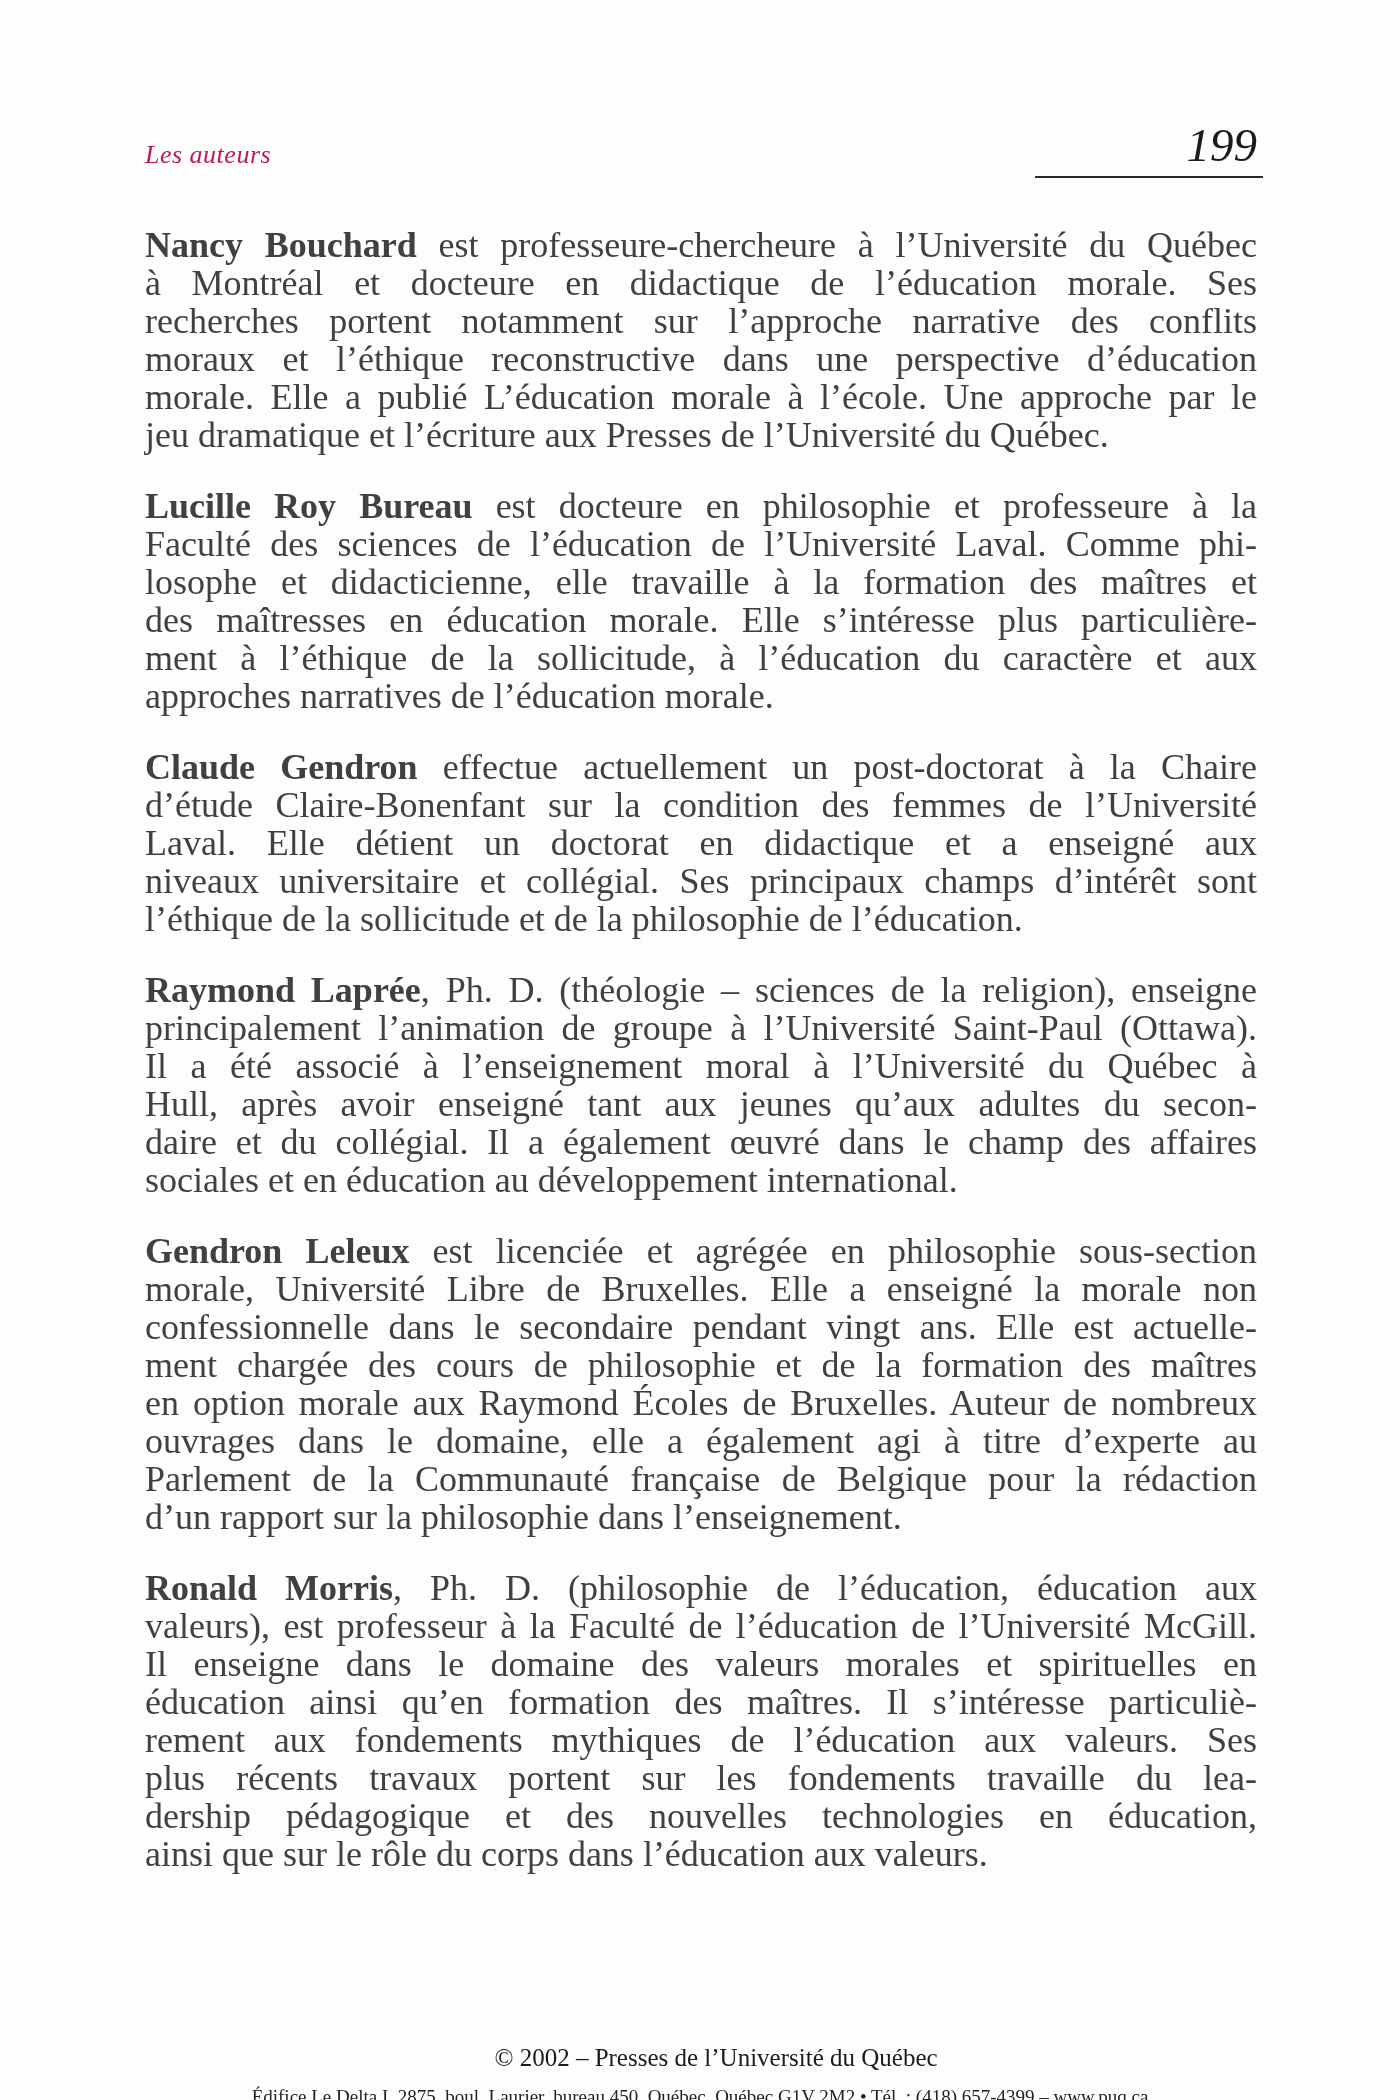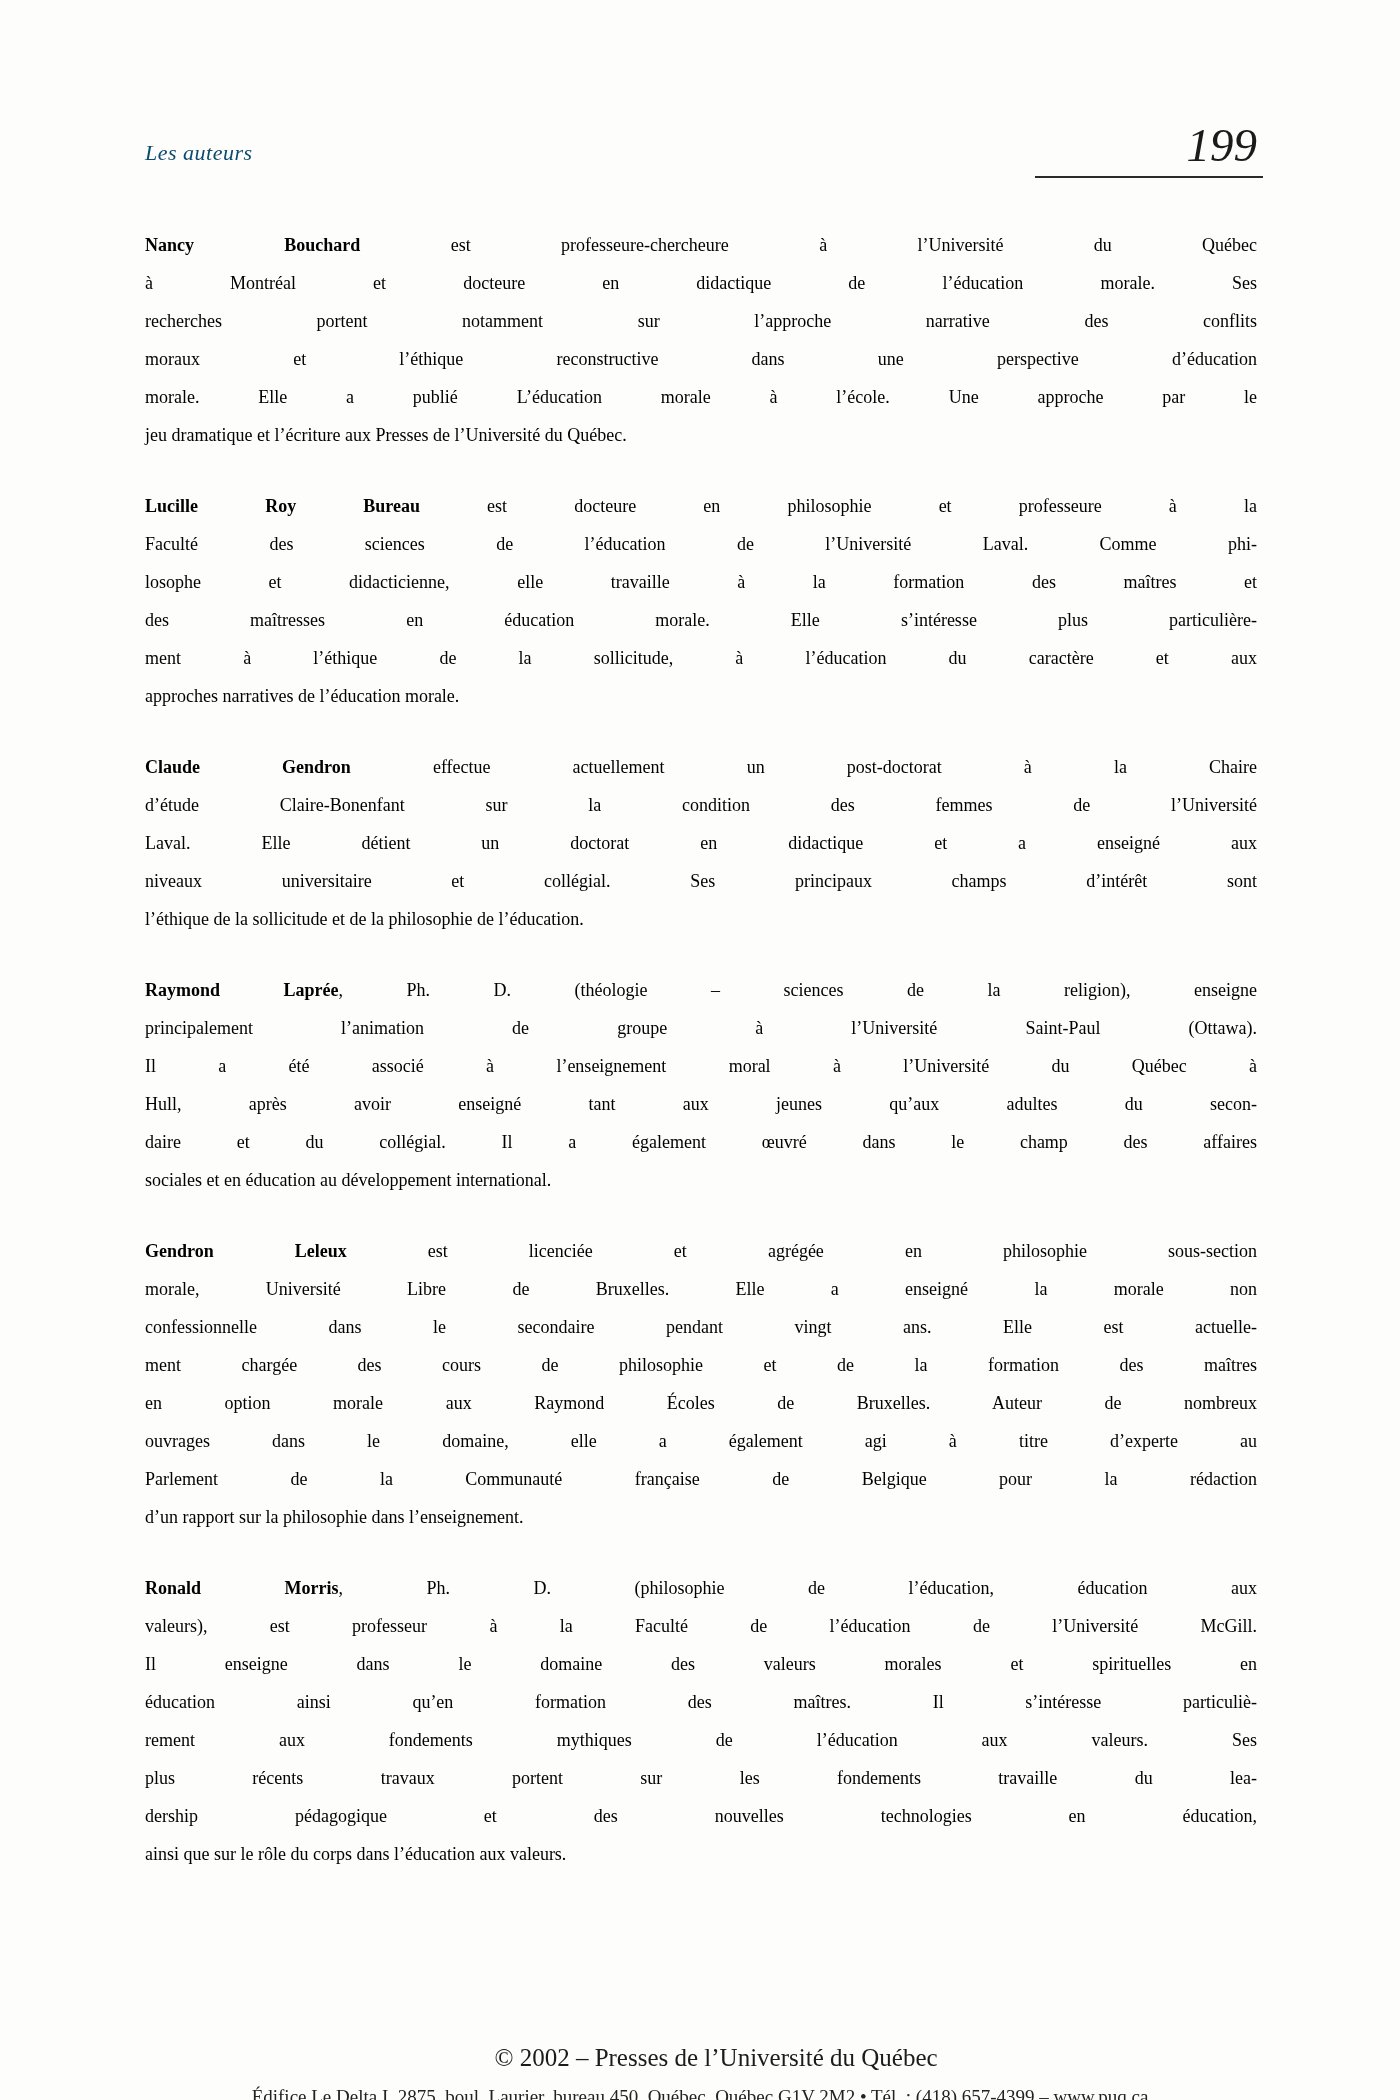--- a/index.html
+++ b/index.html
@@ -11,23 +11,23 @@
     overflow: hidden;
     font-family: "Liberation Serif", serif;
     color: #161616;
   }
   
   .running-title {
     position: absolute;
     left: 145px;
     top: 140px;
     font-style: italic;
-    font-size: 22px;
+    font-size: 26px;
     letter-spacing: 0.5px;
-    color: #0c4a6e;
+    color: #be185d;
   }
   .page-number {
     position: absolute;
     right: 143px;
     top: 118px;
     font-style: italic;
     font-size: 47px;
     color: #1b1b1b;
   }
   .page-number-rule {
@@ -40,26 +40,26 @@
   }
   
   .content {
     position: absolute;
     left: 145px;
     top: 226px;
     width: 1112px;
   }
   .para { margin: 0 0 33px 0; }
   .line {
-    font-size: 18px;
+    font-size: 36px;
     line-height: 38px;
     text-align: justify;
     text-align-last: justify;
     white-space: normal;
-    color: #000000;
+    color: #404040;
   }
   .line.last { text-align-last: left; }
   .run-b { font-weight: bold; }
   .run-i { }
   .run-r { font-weight: normal; font-style: normal; }
   
   .footer-copyright {
     position: absolute;
     left: 16px;
     top: 2044px;

